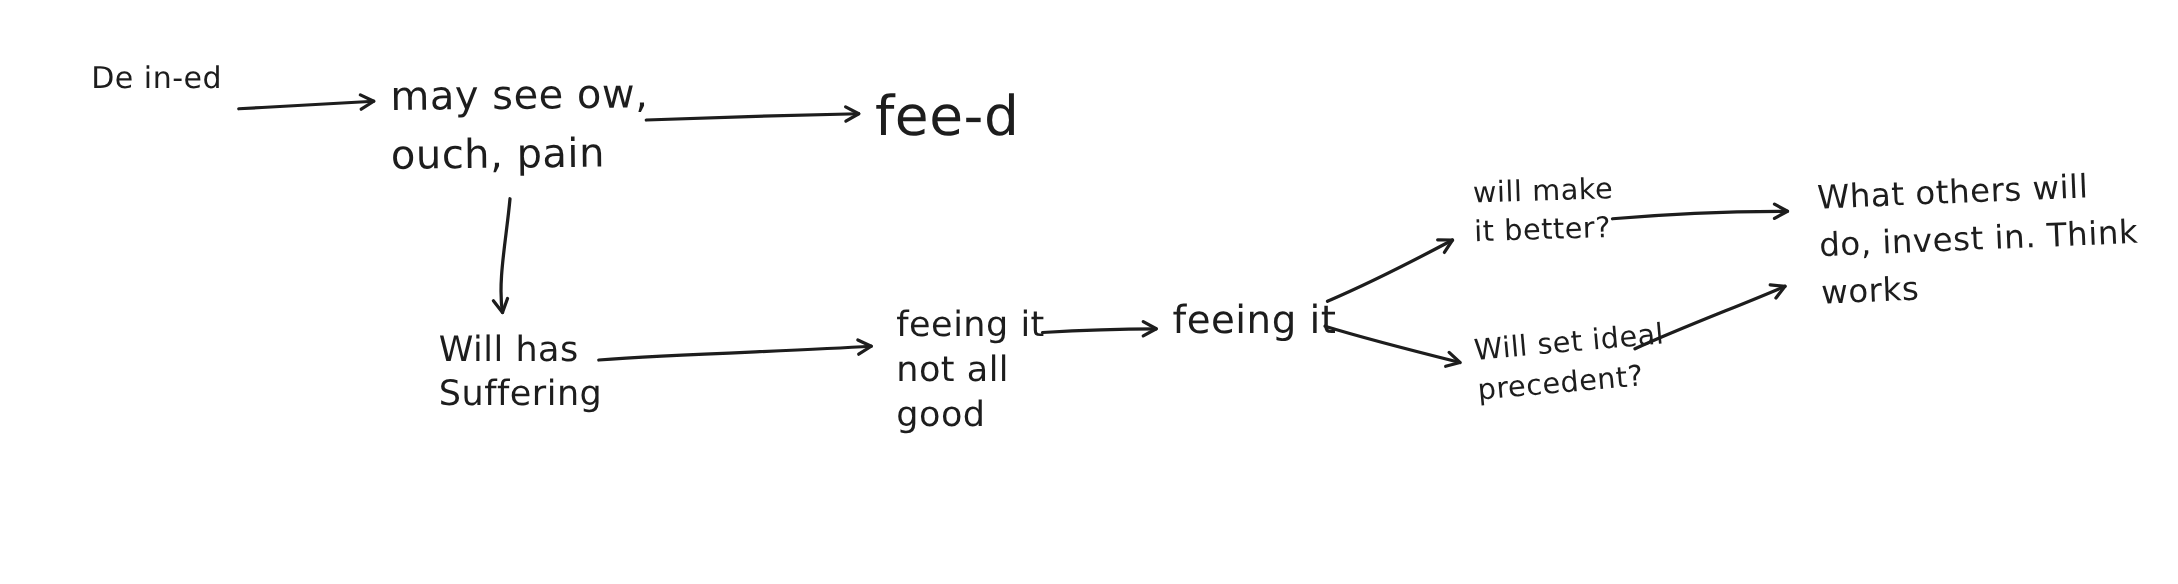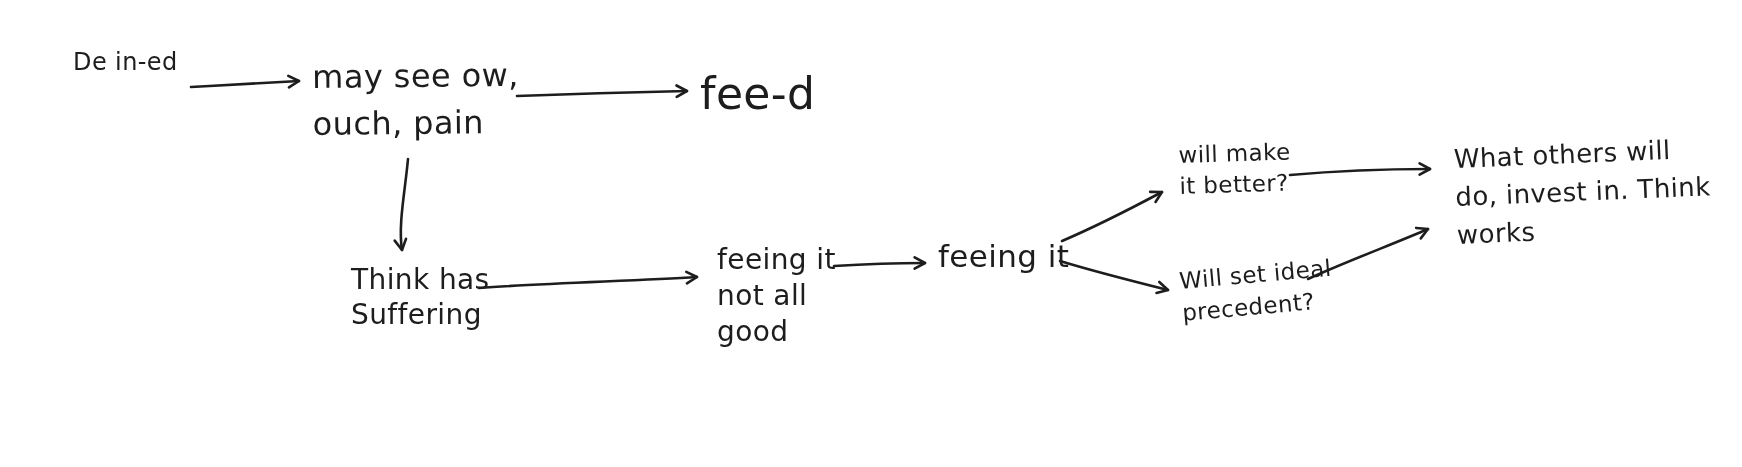--- a/index.html
+++ b/index.html
@@ -74,21 +74,21 @@
     <path class="edge" d="M1308,279 C1345,262 1396,243 1428,229" marker-end="url(#arrowhead)"></path>
   </svg>
 
   <div class="node" id="n-defined">De in-ed</div>
 
   <div class="node" id="n-may-see">may see ow,
 ouch, pain</div>
 
   <div class="node" id="n-feed">fee-d</div>
 
-  <div class="node" id="n-life-has">Think has
+  <div class="node" id="n-life-has">Will has
 Suffering</div>
 
   <div class="node" id="n-feeling-not-good">feeing it
 not all
 good</div>
 
   <div class="node" id="n-feeling-it">feeing it</div>
 
   <div class="node" id="n-make-better">will make
 it better?</div>

